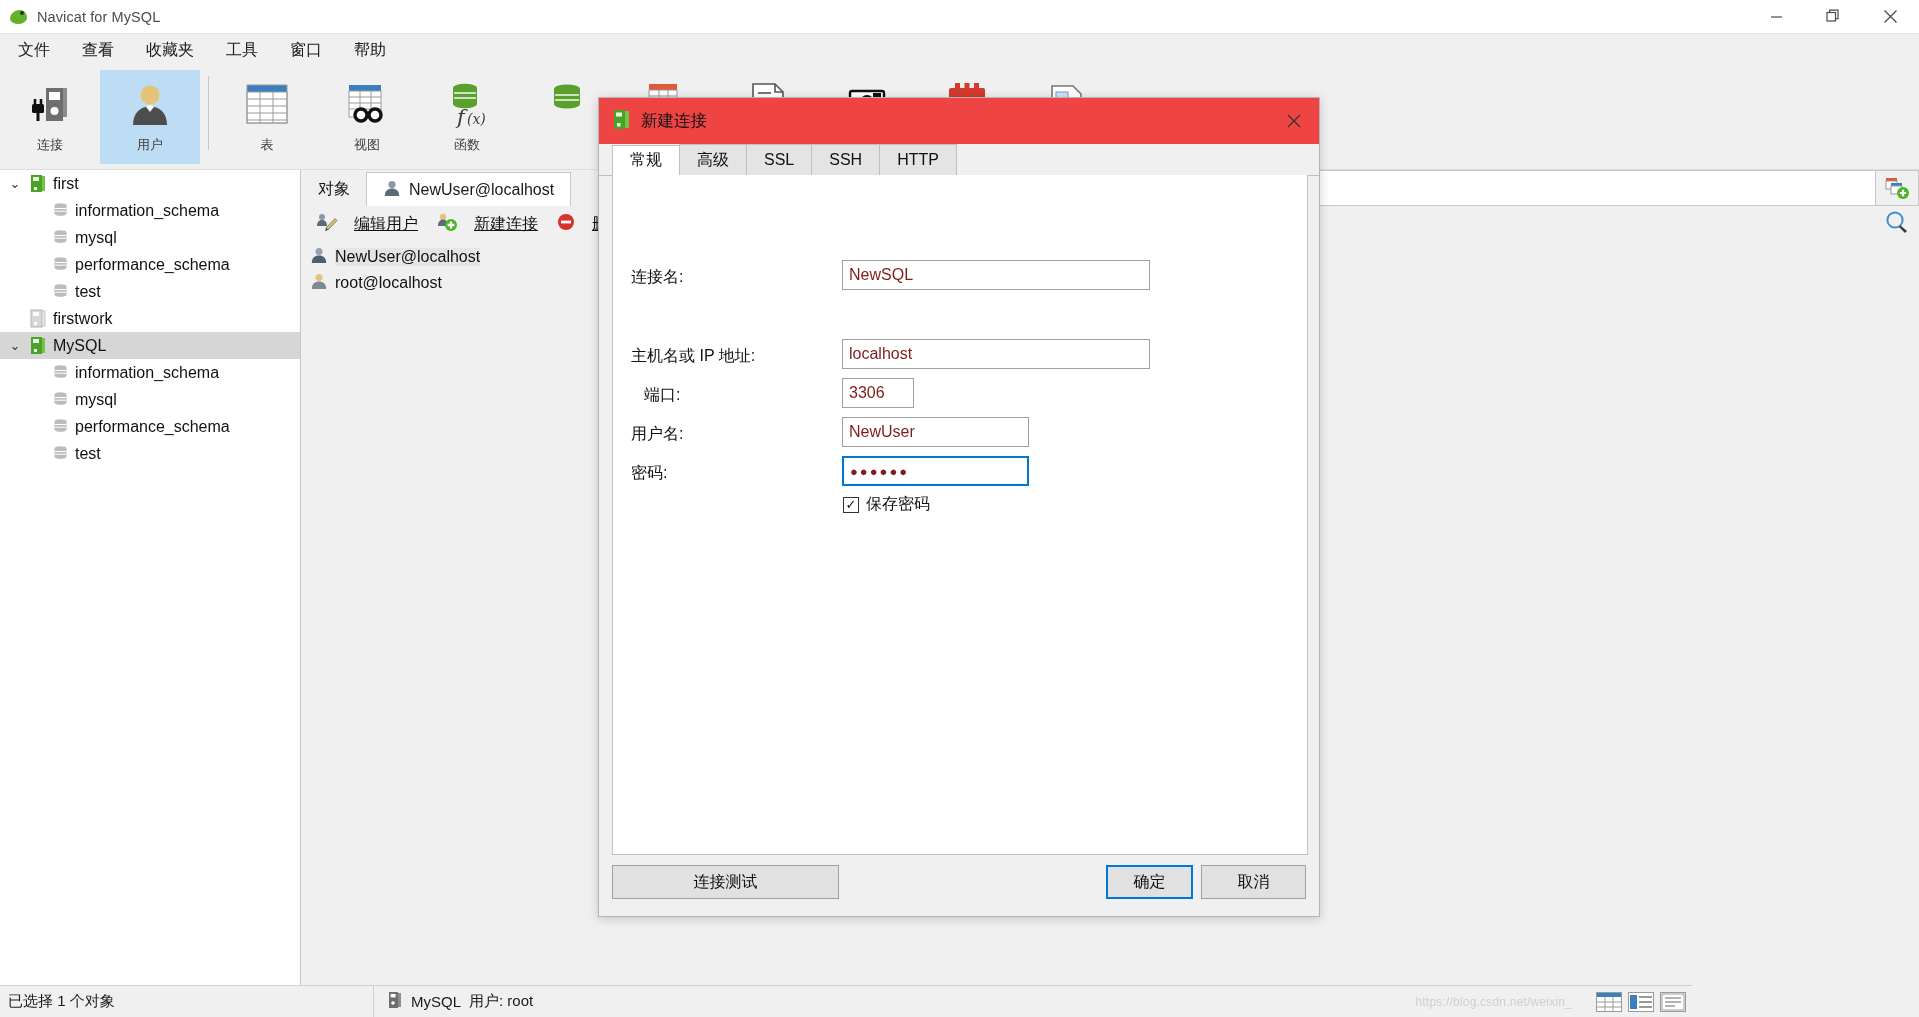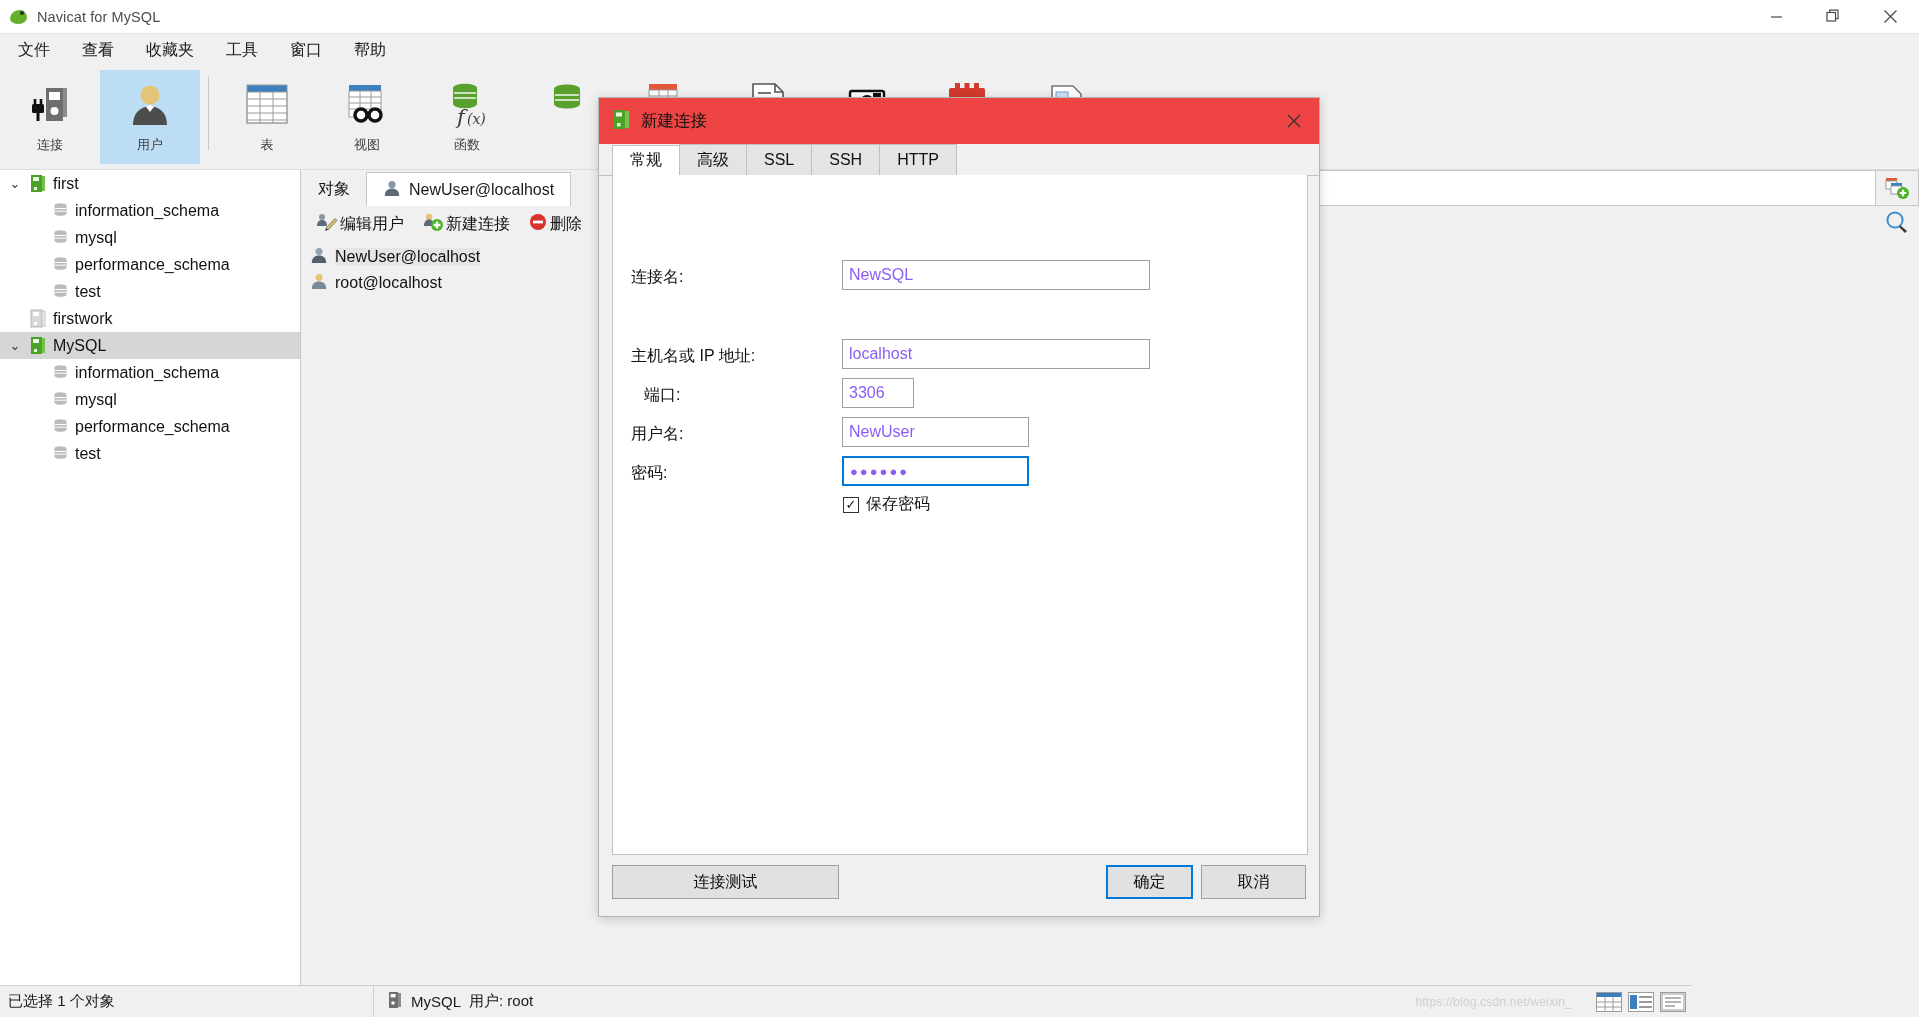--- a/index.html
+++ b/index.html
@@ -106,21 +106,21 @@
     height: 34px; display: flex; align-items: center; gap: 8px;
     padding: 0 16px; font-size: 16px; color: #1a1a1a;
   }
   .mtab.active { background: #ffffff; border: 1px solid #c8c8c8; border-bottom: none; }
 
   .objbar {
     position: absolute; left: 0; top: 36px; width: 100%; height: 36px;
     display: flex; align-items: center; gap: 6px; padding-left: 8px;
     font-size: 16px; color: #111;
   }
-  .objbtn { display: flex; align-items: center; gap: 2px; padding: 3px 6px; }
+  .objbtn { display: flex; align-items: center; gap: 16px; padding: 3px 6px; text-decoration: underline; }
 
   .userlist { position: absolute; left: 0; top: 74px; width: 100%; }
   .userrow {
     display: flex; align-items: center; gap: 7px; height: 26px;
     padding-left: 8px; font-size: 16px; color: #111;
   }
   .userrow.sel > span.ulabel { background: #e5e5e5; }
   .searchrow {
     position: absolute; right: 0; top: 0; width: 740px; height: 36px;
     display: flex; align-items: stretch;
@@ -184,21 +184,21 @@
   .dtab.active { background: #ffffff; border-bottom: 1px solid #ffffff; margin-bottom: -1px; }
 
   .dlg-body {
     position: absolute; left: 13px; top: 77px; width: 696px; height: 680px;
     background: #ffffff; border: 1px solid #c0c0c0; border-top: none;
   }
   .frow { position: absolute; display: flex; align-items: center; }
   .flabel { font-size: 16px; color: #111; }
   .finput {
     border: 1px solid #a0a0a0; background: #ffffff; height: 30px;
-    font-size: 16px; color: #8b5cf6; padding: 0 6px;
+    font-size: 16px; color: #7f1d1d; padding: 0 6px;
     display: flex; align-items: center;
     font-family: "Liberation Sans", sans-serif;
   }
   .finput.focus { border: 2px solid #0078d7; }
   .fcheck { display: flex; align-items: center; gap: 7px; font-size: 16px; color: #111; }
   .cbox {
     width: 16px; height: 16px; border: 1px solid #333; background: #fff;
     display: flex; align-items: center; justify-content: center;
     font-size: 13px; color: #111; line-height: 1;
   }

